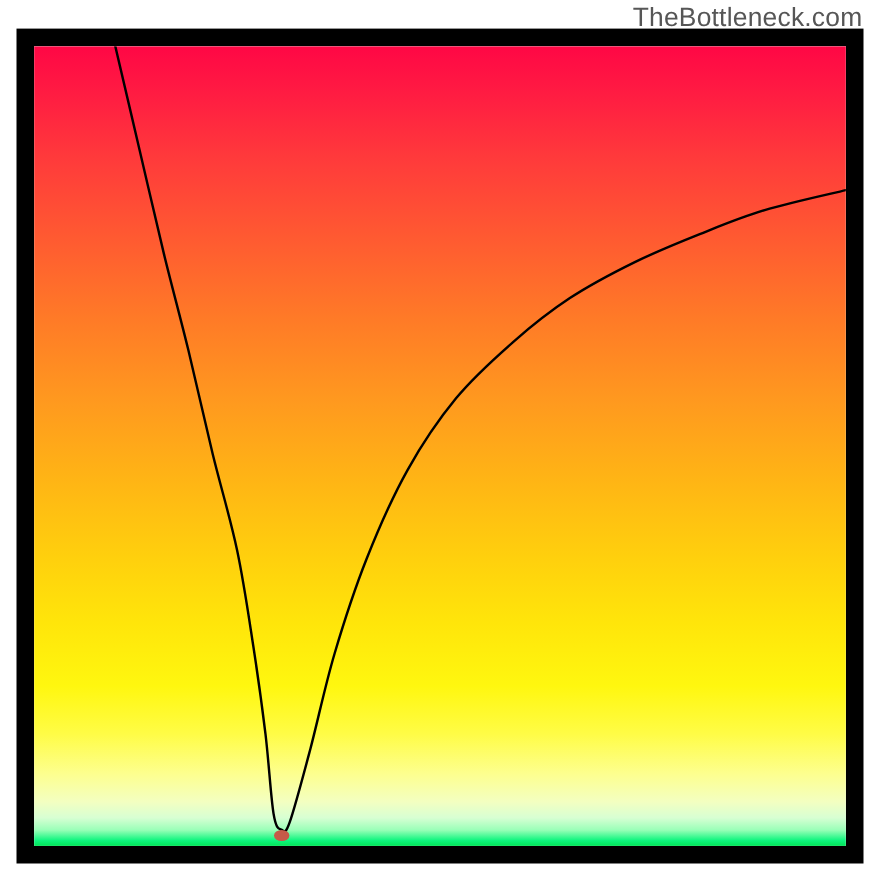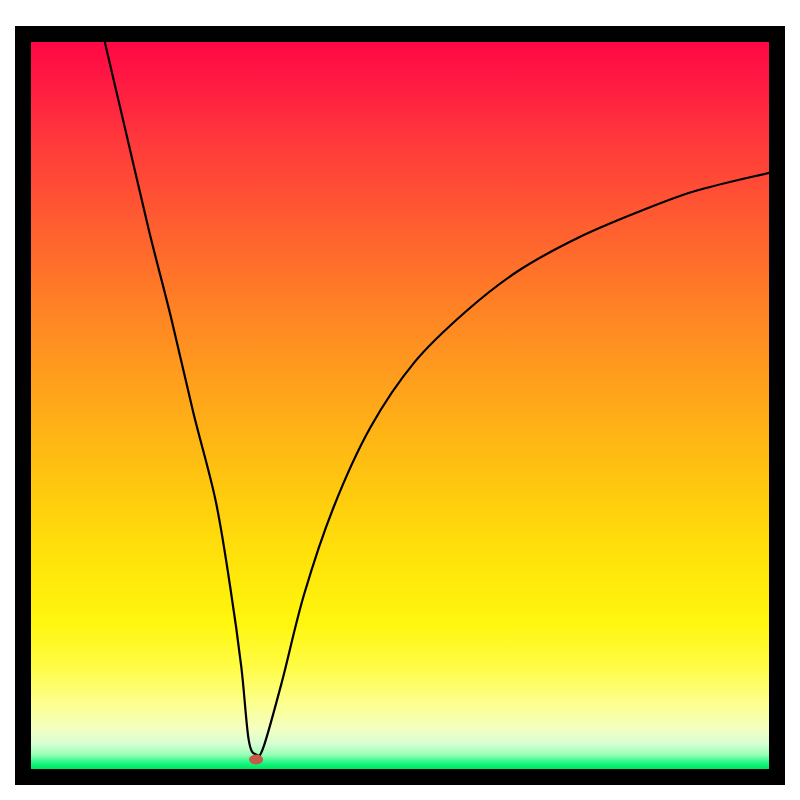--- a/index.html
+++ b/index.html
@@ -77,20 +77,21 @@
   .marker {
     fill: #c65a48;
     stroke: none;
   }
 </style>
 </head>
 <body>
 
 <div class="canvas">
 
+  <div class="watermark">TheBottleneck.com</div>
 
   <div class="frame">
     <div class="plot-area">
       <svg class="plot-svg" viewBox="0 0 738 727" preserveAspectRatio="none">
         <path class="curve" id="curve-path" d="M 73.80 0.00 C 77.49 15.75, 88.56 63.01, 95.94 94.51 C 103.32 126.01, 110.70 158.73, 118.08 189.02 C 125.46 219.31, 132.84 245.97, 140.22 276.26 C 147.60 306.55, 154.98 340.48, 162.36 370.77 C 169.74 401.06, 178.35 428.93, 184.50 458.01 C 190.65 487.09, 194.96 517.38, 199.26 545.25 C 203.57 573.12, 207.25 599.78, 210.33 625.22 C 213.40 650.66, 215.25 683.38, 217.71 697.92 C 220.17 712.46, 222.63 711.25, 225.09 712.46 C 227.55 713.67, 228.16 717.31, 232.47 705.19 C 236.78 693.07, 244.16 665.21, 250.92 639.76 C 257.69 614.31, 264.45 581.60, 273.06 552.52 C 281.67 523.44, 291.51 493.15, 302.58 465.28 C 313.65 437.41, 325.95 409.54, 339.48 385.31 C 353.01 361.08, 367.77 339.27, 383.76 319.88 C 399.75 300.49, 418.20 284.14, 435.42 268.99 C 452.64 253.84, 468.63 241.12, 487.08 229.00 C 505.53 216.89, 526.44 205.98, 546.12 196.29 C 565.80 186.60, 585.48 178.72, 605.16 170.85 C 624.84 162.97, 642.06 155.70, 664.20 149.03 C 686.34 142.37, 725.70 133.89, 738.00 130.86"></path>
         <ellipse class="marker" id="marker-dot" cx="225.09" cy="717.55" rx="7" ry="5"></ellipse>
       </svg>
     </div>
   </div>
 

